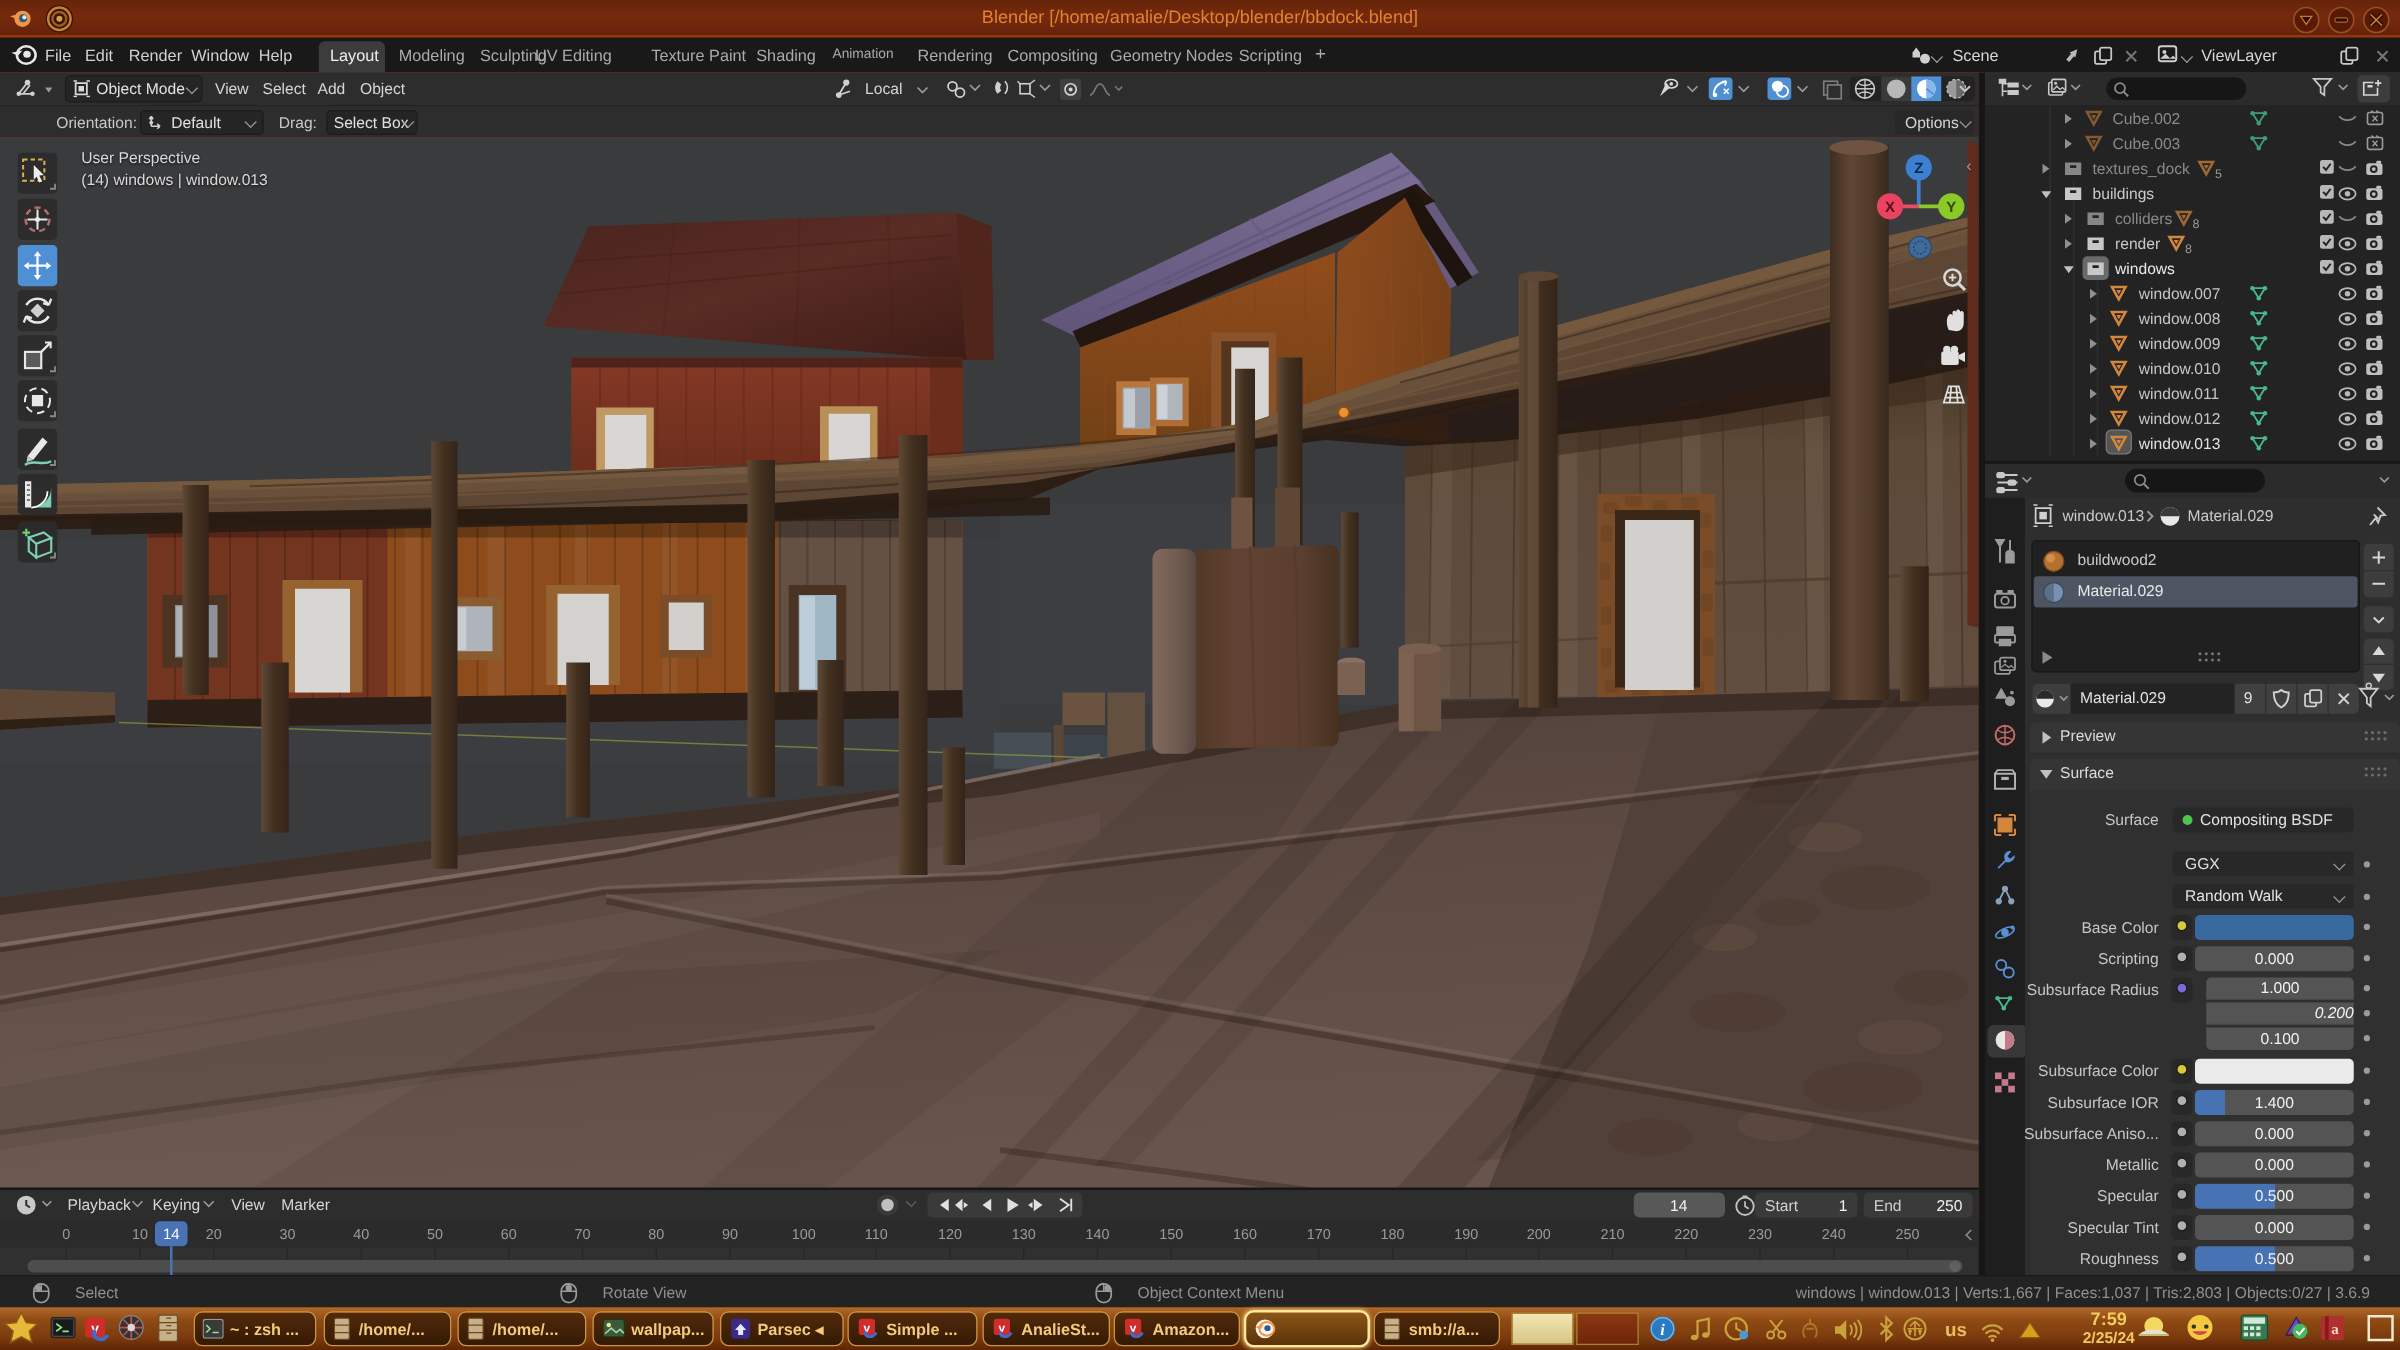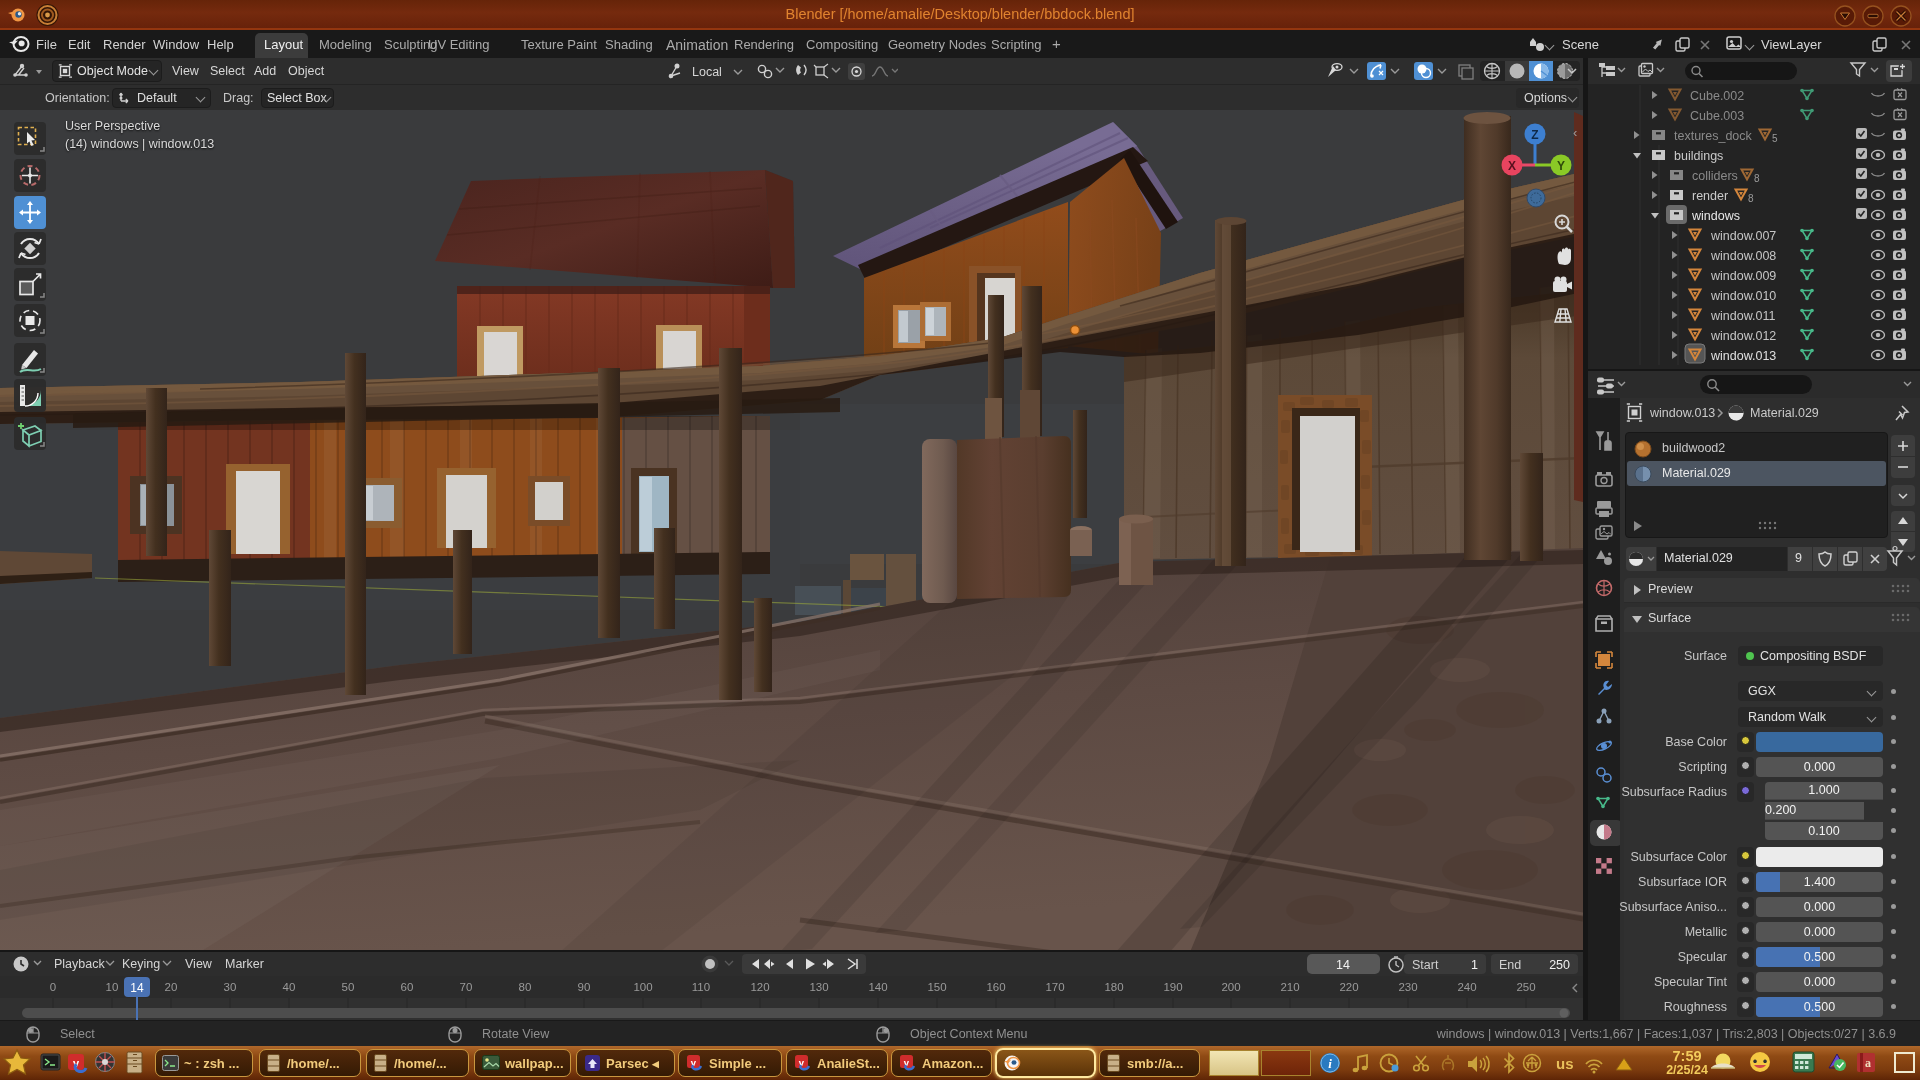--- a/index.html
+++ b/index.html
@@ -50,21 +50,21 @@
   <div class="abs txt" style="left:103px;top:7px;font-size:13px;color:#d2d2d2;">Render</div>
   <div class="abs txt" style="left:153px;top:7px;font-size:13px;color:#d2d2d2;">Window</div>
   <div class="abs txt" style="left:207px;top:7px;font-size:13px;color:#d2d2d2;">Help</div>
   <div class="abs" style="left:255px;top:3px;width:53px;height:25px;background:#3c3c3c;border-radius:5px 5px 0 0;"></div>
   <div class="abs txt" style="left:264px;top:7px;font-size:13px;color:#f0f0f0;">Layout</div>
   <div class="abs txt" style="left:319px;top:7px;font-size:13px;color:#ababab;">Modeling</div>
   <div class="abs txt" style="left:384px;top:7px;font-size:13px;color:#ababab;">Sculpting</div>
   <div class="abs txt" style="left:428px;top:7px;font-size:13px;color:#ababab;">UV Editing</div>
   <div class="abs txt" style="left:521px;top:7px;font-size:13px;color:#ababab;">Texture Paint</div>
   <div class="abs txt" style="left:605px;top:7px;font-size:13px;color:#ababab;">Shading</div>
-  <div class="abs txt" style="left:666px;top:7px;font-size:14px;color:#ababab;">Animation</div>
+  <div class="abs txt" style="left:666px;top:7px;font-size:11px;color:#ababab;">Animation</div>
   <div class="abs txt" style="left:734px;top:7px;font-size:13px;color:#ababab;">Rendering</div>
   <div class="abs txt" style="left:806px;top:7px;font-size:13px;color:#ababab;">Compositing</div>
   <div class="abs txt" style="left:888px;top:7px;font-size:13px;color:#ababab;">Geometry Nodes</div>
   <div class="abs txt" style="left:991px;top:7px;font-size:13px;color:#ababab;">Scripting</div>
   <div class="abs txt" style="left:1052px;top:5px;font-size:15px;color:#ababab;">+</div>
 
   <svg class="abs" style="left:1528px;top:7px" width="18" height="15" viewBox="0 0 18 15">
         <path d="M5 1 L8 5 L8 9 L2 9 L2 5 Z" fill="#cfcfcf"></path>
         <circle cx="12" cy="10" r="4" fill="#cfcfcf"></circle>
       </svg>
@@ -1070,21 +1070,21 @@
 <div class="abs txt" style="left:10px;top:389px;width:129px;text-align:right;font-size:12.5px;color:#c6c6c6;">Scripting</div>
 <div class="abs" style="left:149px;top:386px;width:17px;height:20px;background:#282828;border-radius:4px;"></div>
 <div class="abs" style="left:153px;top:390px;width:9px;height:9px;border-radius:5px;background:#b0b0b0;border:1px solid #1a1a1a;box-sizing:border-box;"></div>
 <div class="abs" style="left:168px;top:386px;width:127px;height:20px;background:#545454;border-radius:4px;text-align:center;font-size:12.5px;color:#f2f2f2;"><span style="line-height:20px">0.000</span></div>
 <div class="abs" style="left:303px;top:393px;width:5px;height:5px;border-radius:3px;background:#9a9a9a;"></div>
 <div class="abs txt" style="left:10px;top:414px;width:129px;text-align:right;font-size:12.5px;color:#c6c6c6;">Subsurface Radius</div>
 <div class="abs" style="left:149px;top:411px;width:17px;height:20px;background:#282828;border-radius:4px;"></div>
 <div class="abs" style="left:153px;top:415px;width:9px;height:9px;border-radius:5px;background:#7a6ad8;border:1px solid #1a1a1a;box-sizing:border-box;"></div>
 <div class="abs" style="left:177px;top:411px;width:118px;height:18px;background:#545454;border-radius:4px 4px 0 0;text-align:center;font-size:12.5px;color:#f2f2f2;border-bottom:1px solid #464646;box-sizing:border-box;"><span style="line-height:17px">1.000</span></div>
 <div class="abs" style="left:303px;top:417px;width:5px;height:5px;border-radius:3px;background:#9a9a9a;"></div>
-<div class="abs" style="left:177px;top:431px;width:99px;height:18px;background:#545454;text-align:left;font-size:12.5px;color:#f2f2f2;border-bottom:1px solid #464646;box-sizing:border-box;"><span style="line-height:17px">0.200</span></div>
+<div class="abs" style="left:177px;top:431px;width:118px;height:18px;background:#545454;text-align:right;font-size:12.5px;color:#f2f2f2;border-bottom:1px solid #464646;box-sizing:border-box;font-style:italic;"><span style="line-height:17px">0.200</span></div>
 <div class="abs" style="left:303px;top:437px;width:5px;height:5px;border-radius:3px;background:#9a9a9a;"></div>
 <div class="abs" style="left:177px;top:451px;width:118px;height:18px;background:#545454;border-radius:0 0 4px 4px;text-align:center;font-size:12.5px;color:#f2f2f2;"><span style="line-height:18px">0.100</span></div>
 <div class="abs" style="left:303px;top:457px;width:5px;height:5px;border-radius:3px;background:#9a9a9a;"></div>
 <div class="abs txt" style="left:10px;top:479px;width:129px;text-align:right;font-size:12.5px;color:#c6c6c6;">Subsurface Color</div>
 <div class="abs" style="left:149px;top:476px;width:17px;height:20px;background:#282828;border-radius:4px;"></div>
 <div class="abs" style="left:153px;top:480px;width:9px;height:9px;border-radius:5px;background:#d8c83c;border:1px solid #1a1a1a;box-sizing:border-box;"></div>
 <div class="abs" style="left:168px;top:476px;width:127px;height:20px;background:#ebebeb;border-radius:4px;"></div>
 <div class="abs" style="left:303px;top:483px;width:5px;height:5px;border-radius:3px;background:#9a9a9a;"></div>
 <div class="abs txt" style="left:10px;top:504px;width:129px;text-align:right;font-size:12.5px;color:#c6c6c6;">Subsurface IOR</div>
 <div class="abs" style="left:149px;top:501px;width:17px;height:20px;background:#282828;border-radius:4px;"></div>

